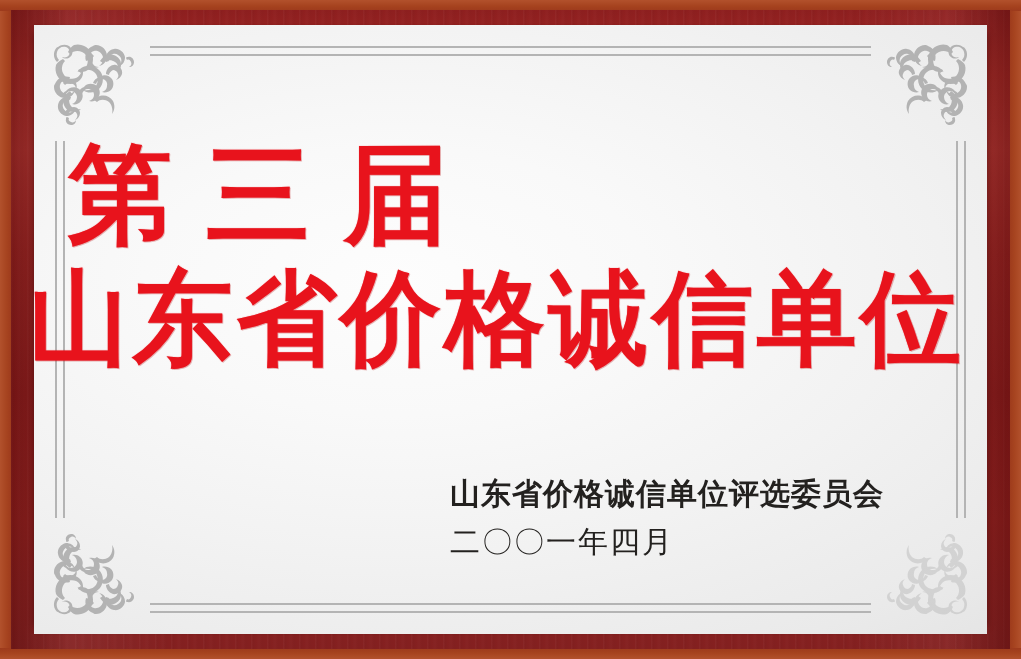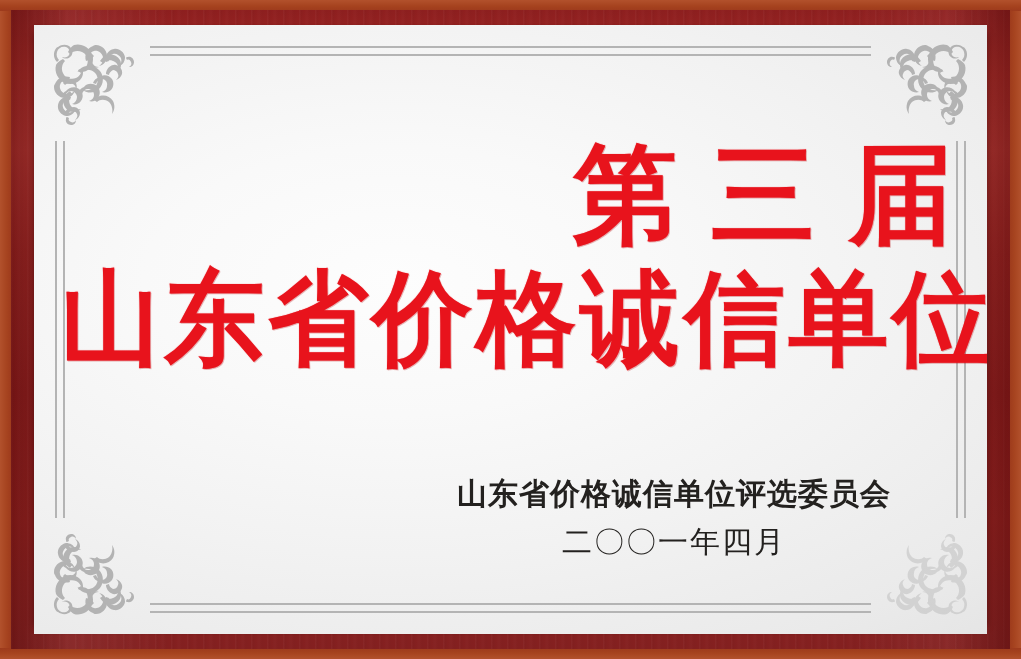--- a/index.html
+++ b/index.html
@@ -128,21 +128,21 @@
   .c-tl{left:10px;  top:10px;}
   .c-tr{right:10px; top:10px;   transform:scaleX(-1);}
   .c-bl{left:10px;  bottom:10px;transform:scaleY(-1);}
   .c-br{right:10px; bottom:10px;transform:scale(-1,-1); opacity:.40;}
 
   
   .title-wrap{
     position:absolute;
     left:0;right:0;
     top:118px;
-    text-align:right;
+    text-align:left;
     pointer-events:none;
   }
   .title-line1,.title-line2{
     color:#e8131c;
     font-family:"DejaVu Sans","Liberation Sans",sans-serif;
     font-weight:bold;
     line-height:1;
     white-space:nowrap;
     text-shadow:
       0 0 1px rgba(232,19,28,.65),
@@ -157,23 +157,22 @@
   .title-line2{
     font-size:98px;
     letter-spacing:4px;
     text-indent:4px;
     margin-top:22px;
     transform:scaleY(1.05) scaleX(1.02);
   }
 
   .sign-wrap{
     position:absolute;
-    right:78px;
+    right:67px;
     bottom:74px;
-    text-align:center;
     width:470px;
   }
   .sign-org{
     color:#23211f;
     font-size:30px;
     font-weight:bold;
     letter-spacing:1px;
     line-height:1.2;
     font-family:"DejaVu Sans","Liberation Sans",sans-serif;
     white-space:nowrap;

